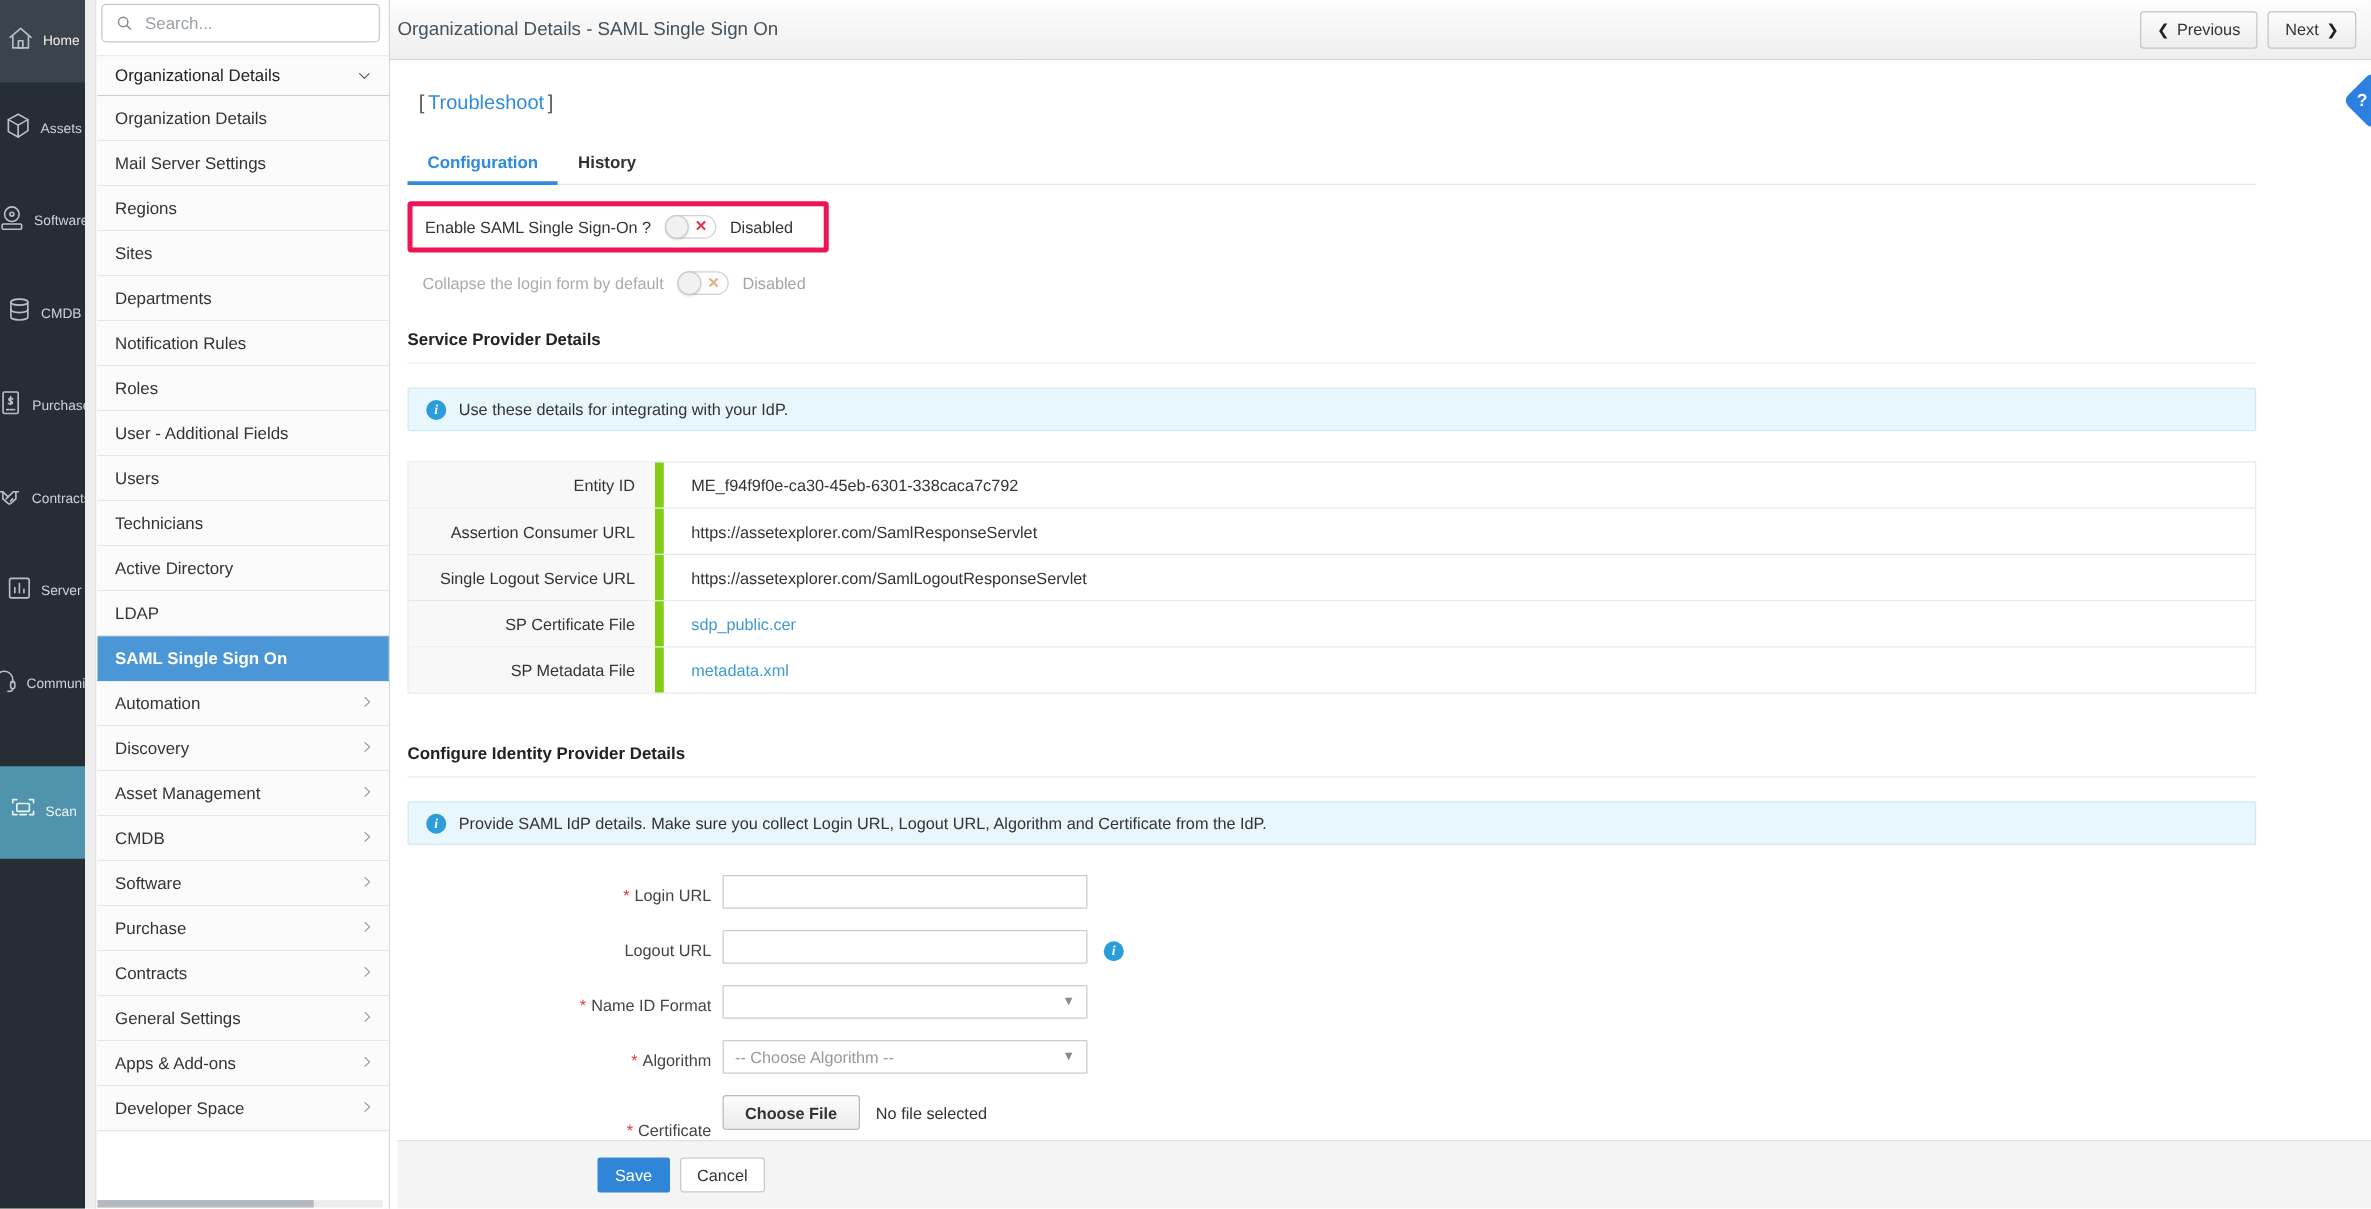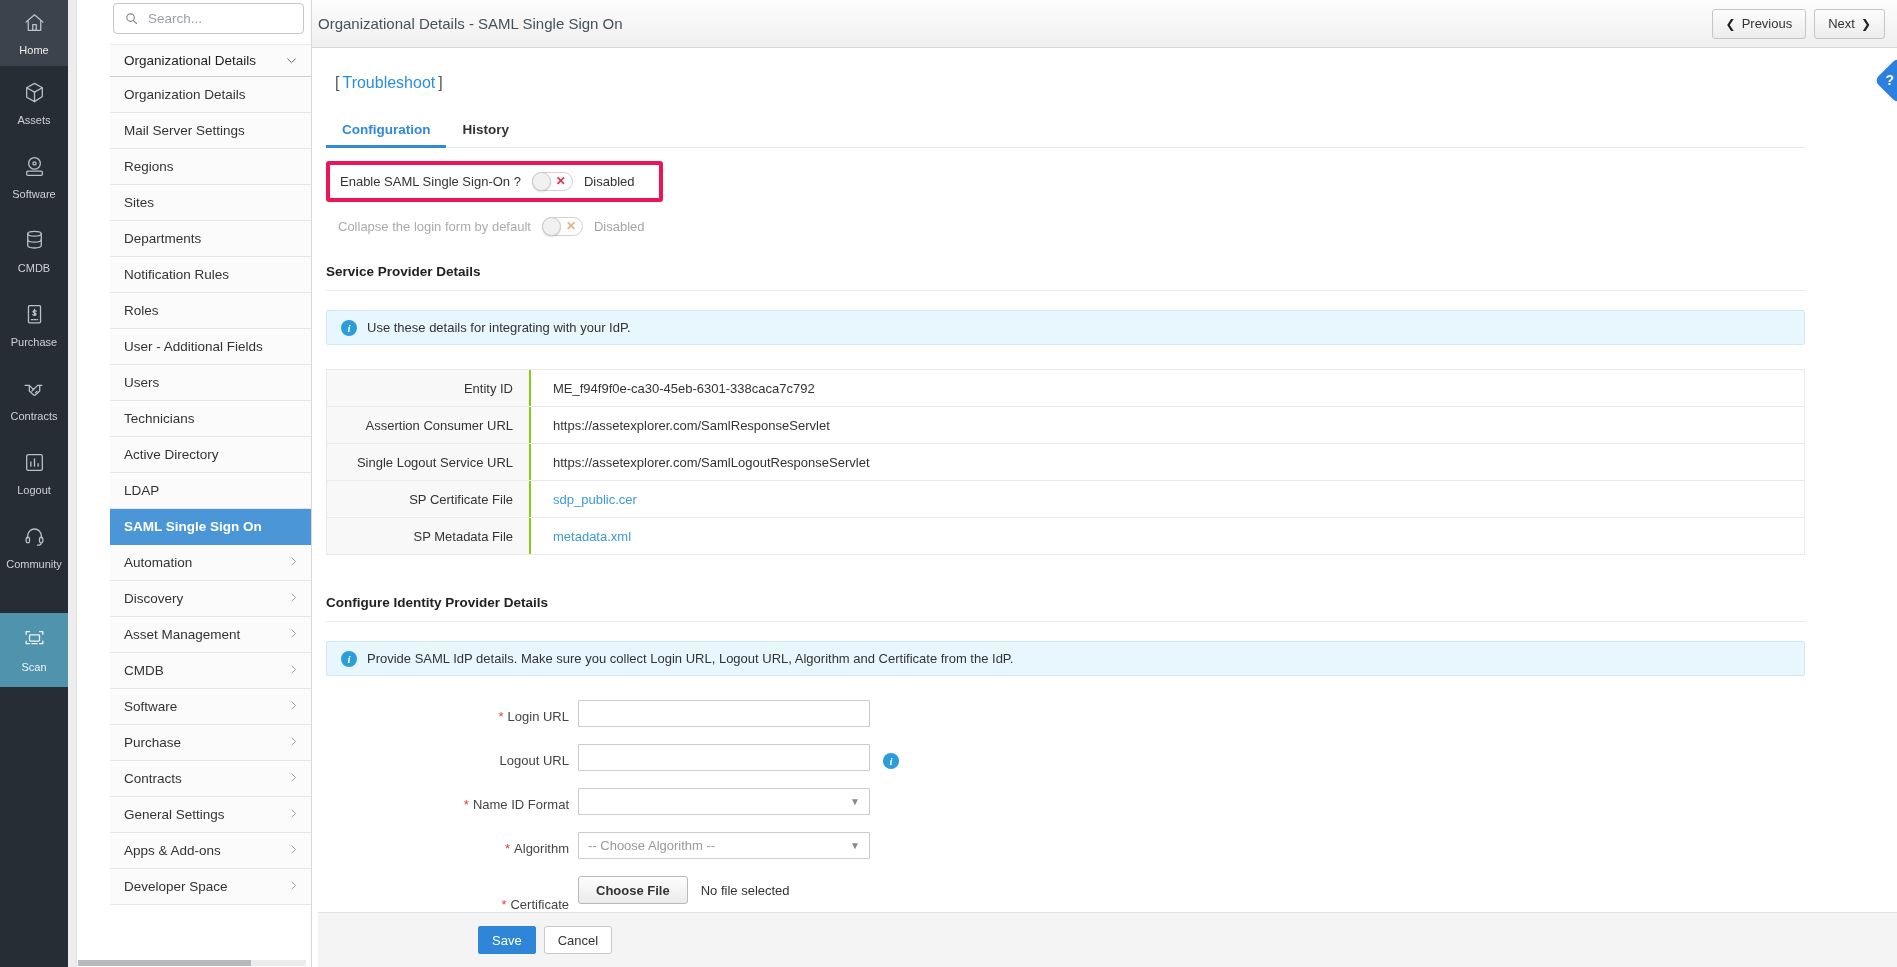--- a/index.html
+++ b/index.html
@@ -2,33 +2,33 @@
 <html><head>
 <meta charset="utf-8">
 <style>
   * { margin:0; padding:0; box-sizing:border-box; }
   html,body { width:1897px; height:967px; overflow:hidden; background:#fff;
     font-family:"Liberation Sans", sans-serif; }
   .app { display:flex; width:1897px; height:967px; }
 
   
   .rail { width:68px; background:#272d34; color:#c3c9cf; flex:none; display:flex; flex-direction:column; }
-  .rail-item { height:74px; display:flex; flex-direction:column; align-items:center; justify-content:center; gap:5px; cursor:pointer; }
+  .rail-item { height:74px; display:flex; flex-direction:row; align-items:center; justify-content:center; gap:5px; cursor:pointer; }
   .rail-item.active { height:66px; background:#3b434c; }
   .rail-item.active .rail-label { color:#f3f0e7; }
   .rail-spacer { height:29px; }
   .rail-item.scan-active { background:#4f93ad; }
   .rail-item.scan-active .rail-label, .rail-item.scan-active .rail-icon svg { color:#eef5f8; stroke:#eef5f8; }
   .rail-icon svg { width:25px; height:25px; stroke:#b9c0c7; fill:none; stroke-width:1.25; stroke-linecap:round; stroke-linejoin:round; }
   .rail-label { font-size:11px; color:#cdd2d7; }
 
   
   .sidebar { width:244px; flex:none; background:#fff; border-right:1px solid #d8d8d8; position:relative; }
   .gutter { position:absolute; left:0; top:0; bottom:0; width:9px; background:#ededed; border-right:1px solid #e1e1e1; }
-  .side-inner { margin-left:10px; height:100%; display:flex; flex-direction:column;padding-left:32px; }
+  .side-inner { margin-left:10px; height:100%; display:flex; flex-direction:column; }
   .search-wrap { padding:3px 7px 10px 3px; }
   .search-box { height:31px; border:1px solid #c7c7c7; border-radius:4px; background:#fff; display:flex; align-items:center; gap:9px; padding:0 10px; }
   .search-box svg { width:15px; height:15px; stroke:#7f868c; fill:none; stroke-width:1.8; stroke-linecap:round; }
   .search-ph { font-size:13.5px; color:#9aa0a6; }
   .group-header { height:33px; background:#fbfbfb; border-top:1px solid #ececec; border-bottom:1px solid #cccccc;
     display:flex; align-items:center; justify-content:space-between; padding:0 13px 0 14px;
     font-size:13.5px; color:#222; cursor:pointer; }
   .group-header svg { width:13px; height:13px; stroke:#555; fill:none; stroke-width:1.7; stroke-linecap:round; stroke-linejoin:round; }
   .menu { flex:0 0 auto; }
   .menu-item { height:36px; background:#fbfbfb; border-bottom:1px solid #e6e6e6; display:flex; align-items:center;
@@ -79,21 +79,21 @@
 
   .info-strip { margin-top:19px; height:35px; background:#e8f6fd; border:1px solid #cfeaf5; border-radius:2px;
     display:flex; align-items:center; gap:10px; padding:0 14px; font-size:13px; color:#333; }
   .info-icon { width:16px; height:16px; border-radius:50%; background:#2b9ddb; color:#fff; flex:none;
     display:inline-flex; align-items:center; justify-content:center; font-family:"Liberation Serif", serif;
     font-style:italic; font-weight:bold; font-size:11px; }
 
   .sp-table { margin-top:24px; border:1px solid #e9e9e9; border-bottom:none; }
   .sp-row { display:flex; height:37px; border-bottom:1px solid #e9e9e9; }
   .sp-label { width:204px; flex:none; background:#f8f8f8; display:flex; align-items:center; justify-content:flex-end;
-    padding-right:16px; font-size:13px; color:#333; border-right:2px solid #84cc16; }
+    padding-right:16px; font-size:13px; color:#333; border-right:7px solid #84cc16; }
   .sp-value { flex:1; display:flex; align-items:center; padding-left:22px; font-size:13px; color:#333; }
   .sp-value a { color:#3d9ad6; text-decoration:none; cursor:pointer; }
 
   .idp-form { margin-top:24px; }
   .form-row { display:flex; align-items:center; margin-bottom:17px; }
   .form-label { width:252px; flex:none; text-align:right; padding-right:9px; font-size:13px; color:#444; padding-top:6px; }
   .req { color:#e23c3c; margin-right:4px; }
   .text-input { width:292px; height:27px; border:1px solid #cccccc; border-radius:1px; padding:0 8px; font-size:13px;
     color:#333; outline:none; font-family:"Liberation Sans", sans-serif; }
   .select-box { width:292px; height:27px; border:1px solid #cccccc; border-radius:1px; background:#fff;
@@ -169,21 +169,21 @@
             <path d="M7 9v5.5L11 18a1.6 1.6 0 0 0 2.1 0L17 14.5V9"></path>
             <path d="M11 13l-1.5 1.5M14.5 14.5L13 16"></path>
           </svg></span>
         <span class="rail-label">Contracts</span>
       </div>
       <div class="rail-item">
         <span class="rail-icon"><svg viewBox="0 0 24 24">
             <rect x="4.5" y="4.5" width="15" height="15" rx="1.5"></rect>
             <path d="M8.5 15.5v-4M12 15.5v-7M15.5 15.5v-2.5"></path>
           </svg></span>
-        <span class="rail-label">Logout</span>
+        <span class="rail-label">Server</span>
       </div>
       <div class="rail-item">
         <span class="rail-icon"><svg viewBox="0 0 24 24">
             <path d="M5.5 13.5v-2.2a6.5 6.5 0 0 1 13 0v2.2"></path>
             <rect x="4" y="12.6" width="3.2" height="5.6" rx="1.6"></rect>
             <rect x="16.8" y="12.6" width="3.2" height="5.6" rx="1.6"></rect>
             <path d="M18.4 18.4c0 1.2-1.8 1.9-3.6 1.9"></path>
           </svg></span>
         <span class="rail-label">Community</span>
       </div>

